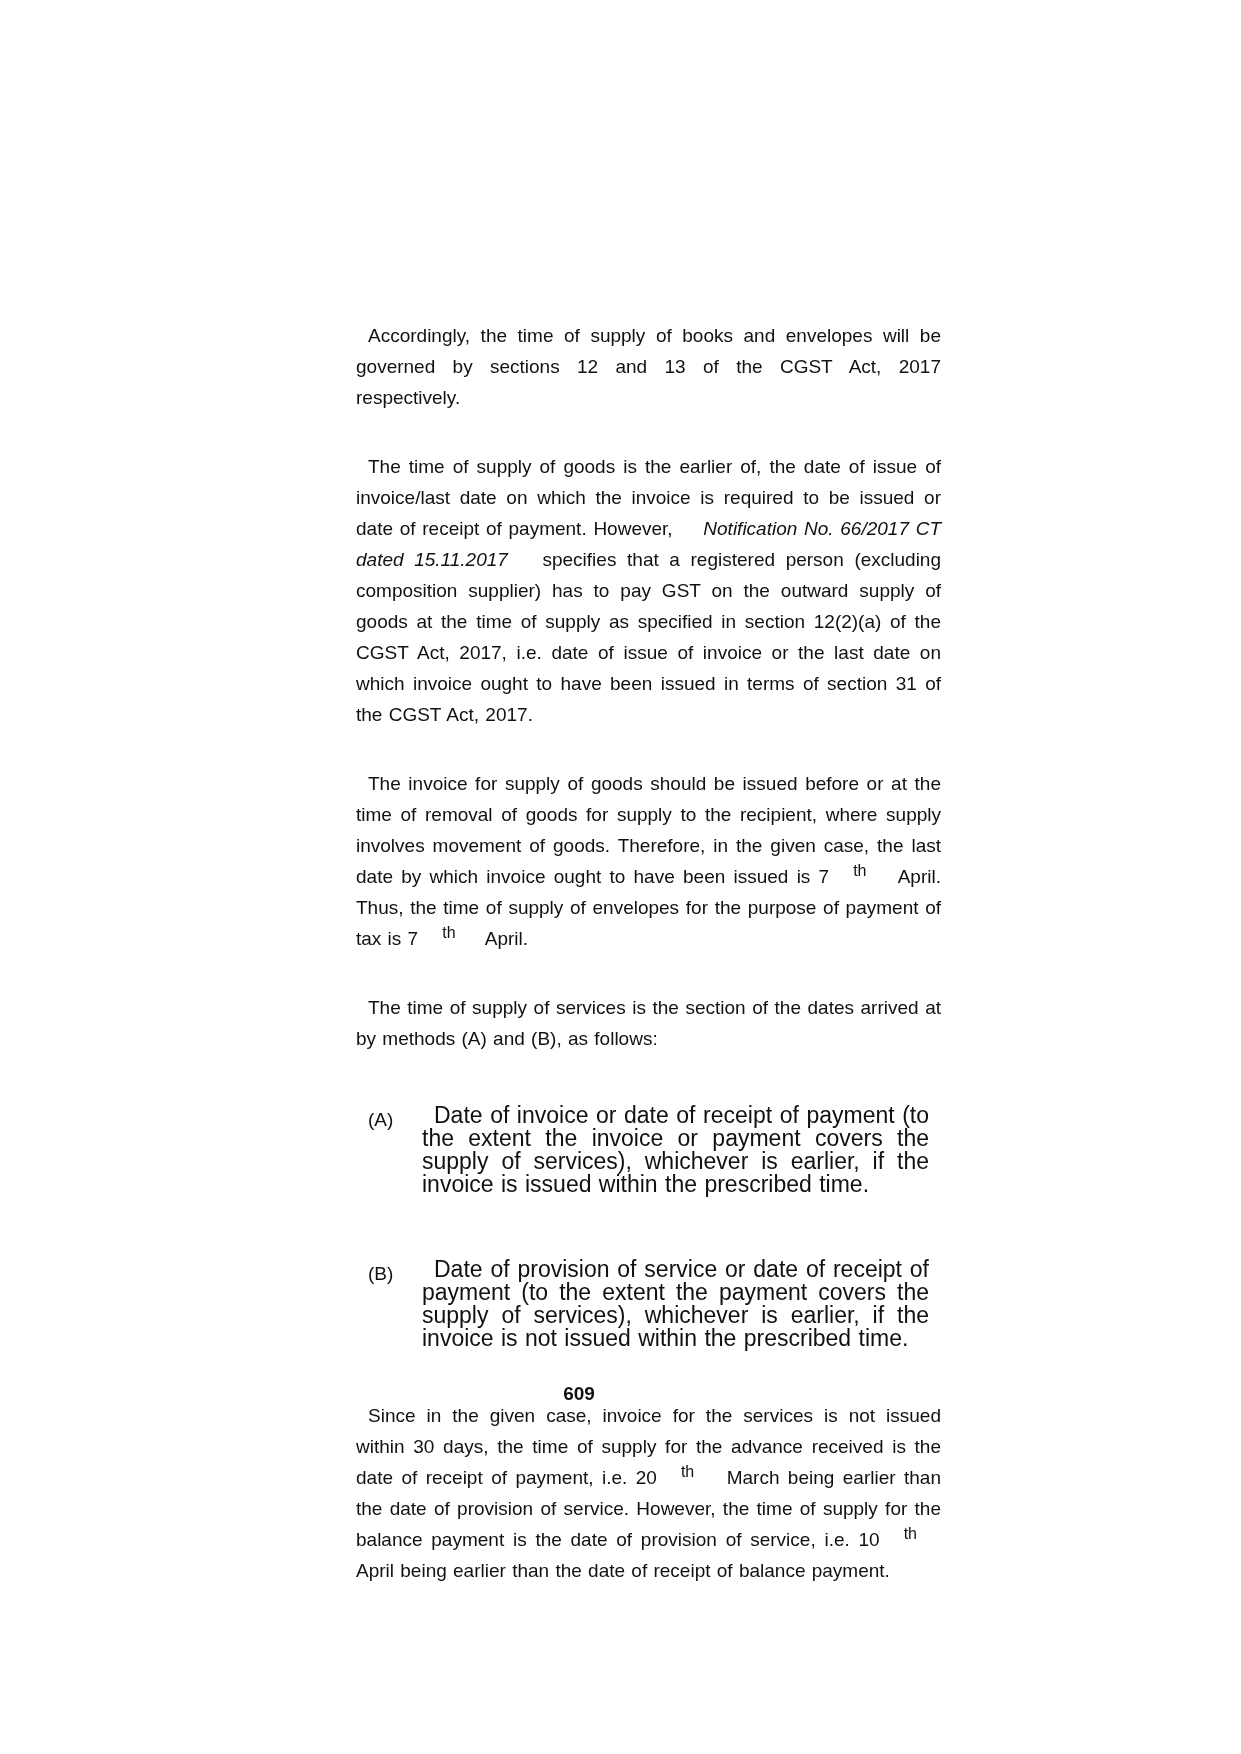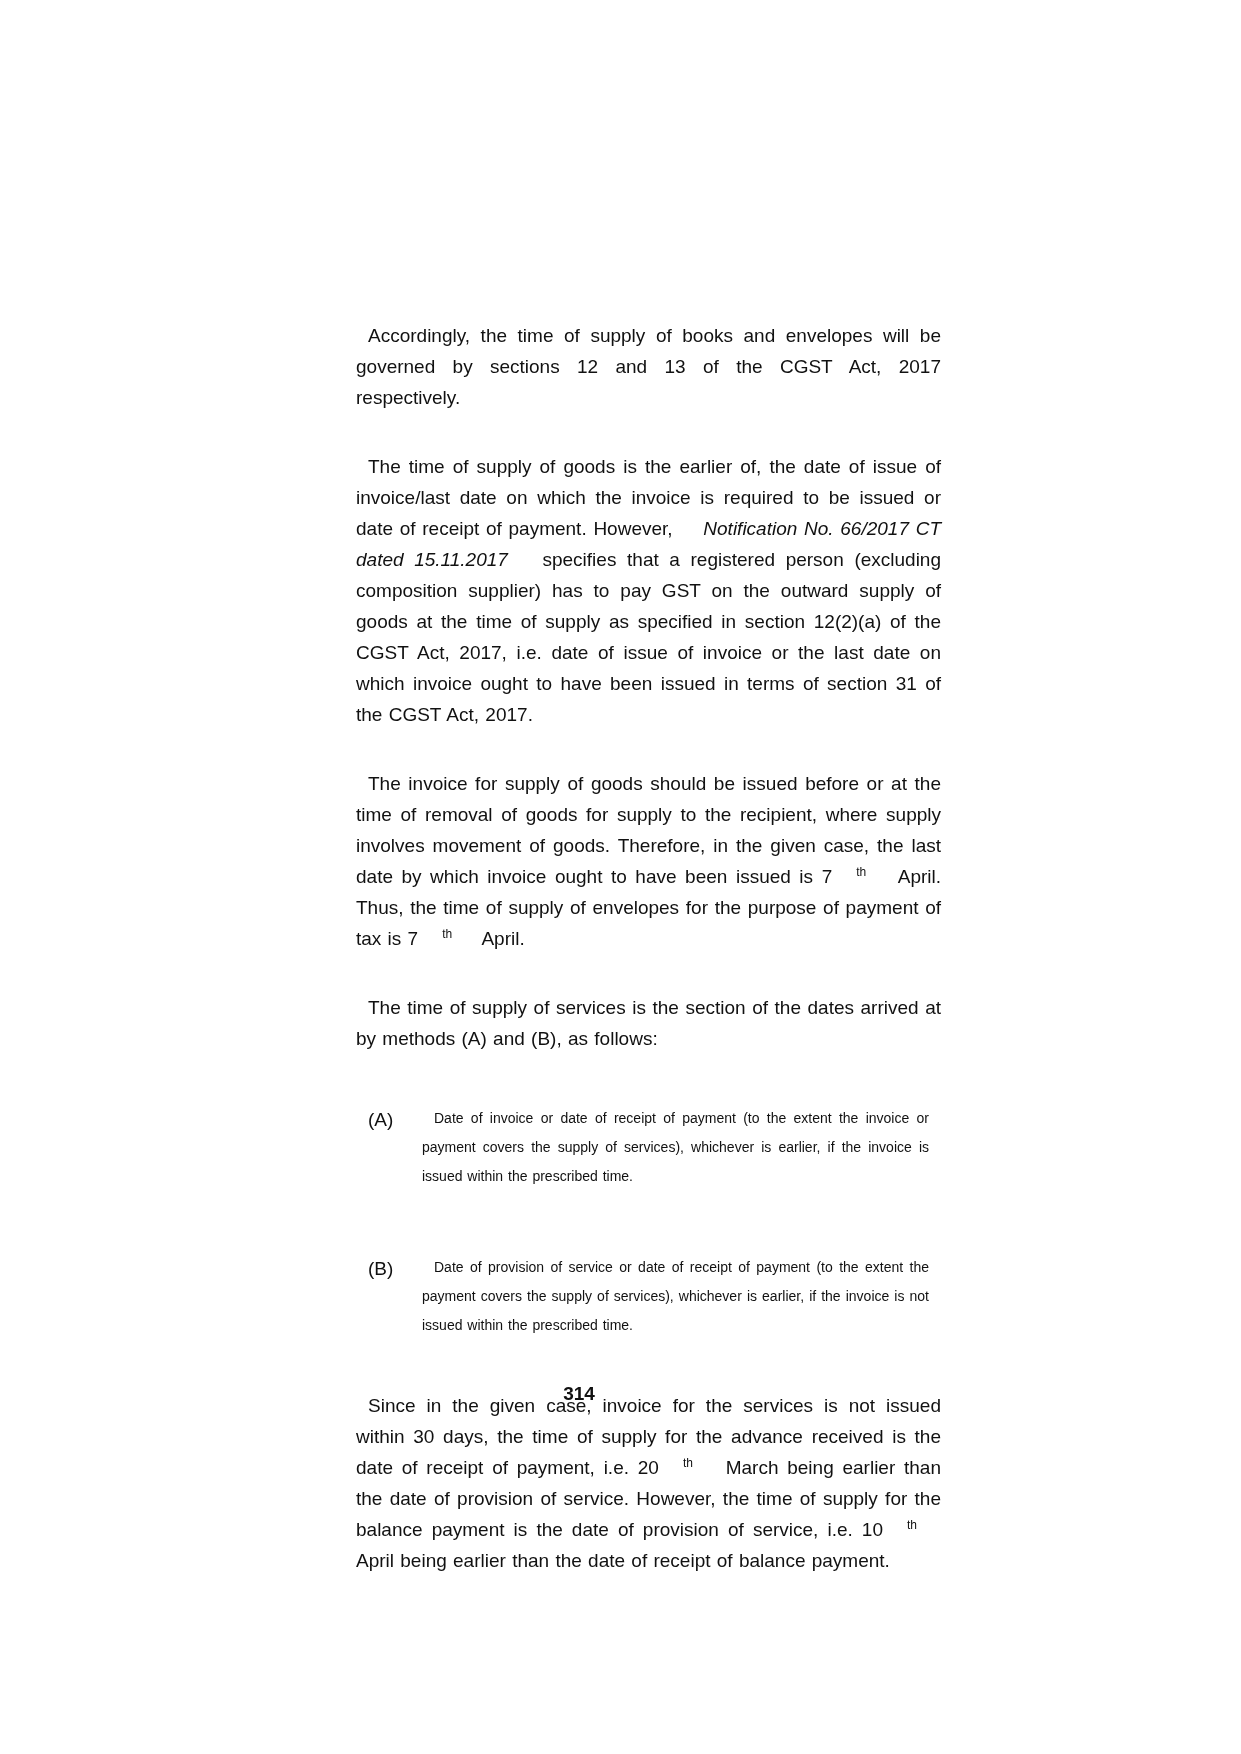--- a/index.html
+++ b/index.html
@@ -30,28 +30,28 @@
     display: flex;
     margin-bottom: 14px;
   }
   .list-item .marker {
     flex: 0 0 54px;
     font-size: 19px;
     line-height: 31px;
   }
   .list-item .li-body {
     flex: 1 1 auto;
-    font-size: 14px;
-    line-height: 29px;
+    font-size: 23px;
+    line-height: 23px;
     text-align: justify;
     word-spacing: 1px;
   }
   em { font-style: italic; }
   sup {
-    font-size: 12px;
+    font-size: 16px;
     line-height: 0;
     vertical-align: super;
   }
   .page-number {
     position: absolute;
     top: 1347px;
     left: 0;
     width: 1110px;
     text-align: center;
     font-size: 19px;
@@ -71,14 +71,14 @@
       <div class="list-item">
         <span class="marker">(A)</span>
         <div class="li-body"><span>Date of invoice or date of receipt of payment (to the extent the invoice or payment covers the supply of services), whichever is earlier, if the invoice is issued within the prescribed time.</span></div>
       </div>
       <div class="list-item">
         <span class="marker">(B)</span>
         <div class="li-body"><span>Date of provision of service or date of receipt of payment (to the extent the payment covers the supply of services), whichever is earlier, if the invoice is not issued within the prescribed time.</span></div>
       </div>
       <p class="para"><span>Since in the given case, invoice for the services is not issued within 30 days, the time of supply for the advance received is the date of receipt of payment, i.e. 20</span><sup>th</sup><span> March being earlier than the date of provision of service. However, the time of supply for the balance payment is the date of provision of service, i.e. 10</span><sup>th</sup><span> April being earlier than the date of receipt of balance payment.</span></p>
     </div>
-  <div class="page-number">314</div>
+  <div class="page-number">609</div>
 </div>
 
 </body></html>

